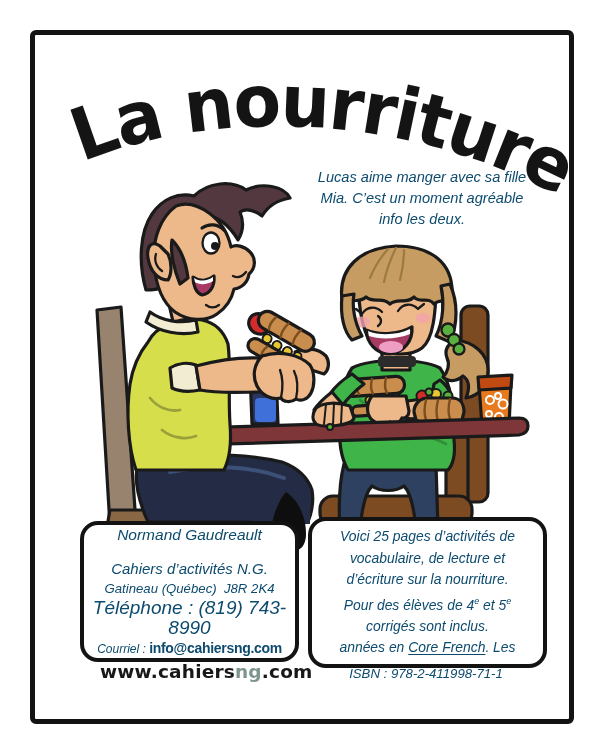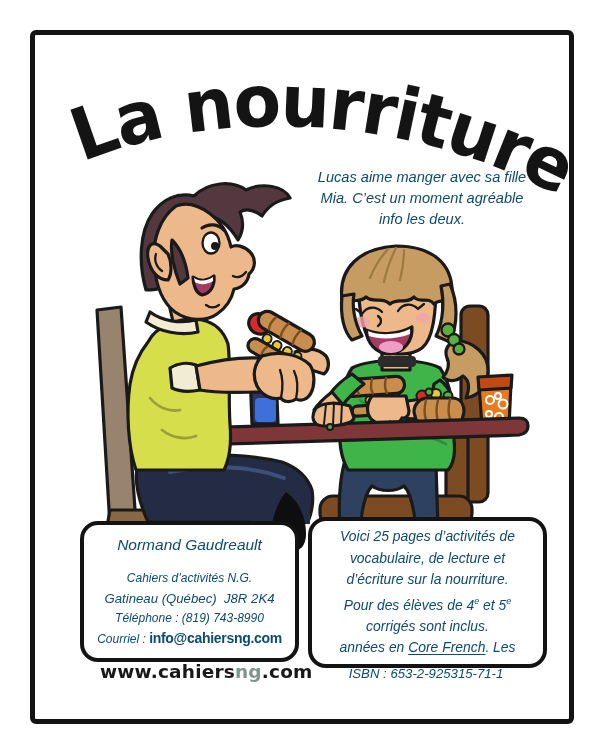--- a/index.html
+++ b/index.html
@@ -13,24 +13,24 @@
   .title-text{font-family:"DejaVu Sans",sans-serif;font-weight:bold;fill:#141414;letter-spacing:-2px;}
   
   .comic{font-family:Liberation Sans, sans-serif;font-style:italic;color:#0c4a6e;}
   .intro{left:281px;top:167px;width:282px;text-align:center;font-size:14.6px;line-height:21px;z-index:2;}
   
   .bubble{background:#ffffff;border:4.5px solid #131313;border-radius:18px;z-index:4;
           display:flex;flex-direction:column;justify-content:center;text-align:center;}
   .contact-box{left:80px;top:521px;width:211px;height:133px;}
   .desc-box{left:308px;top:517px;width:231px;height:143px;}
   .cb-name{font-size:15.5px;line-height:21px;}
-  .cb-company{font-size:12px;line-height:21px;margin-top:13px;}
+  .cb-company{font-size:15px;line-height:21px;margin-top:13px;}
   .cb-addr1{font-size:12.8px;line-height:19px;}
   .cb-addr2{font-size:13.2px;line-height:19px;white-space:pre-wrap;}
-  .cb-phone{font-size:12px;line-height:20px;}
+  .cb-phone{font-size:19px;line-height:20px;}
   .cb-email-line{font-size:12px;line-height:21px;}
   .cb-email{font-style:normal;font-size:14px;font-weight:bold;letter-spacing:-0.3px;}
   .db-line{font-size:13.9px;line-height:21.4px;}
   .db-line sup{font-size:9px;}
   .u{text-decoration:underline;text-underline-offset:2px;}
   
   .website{left:100px;top:661px;width:204px;text-align:center;font-size:18.5px;font-weight:bold;
            letter-spacing:0.2px;color:#181818;z-index:5;}
   .website .ng{color:var(--ng_accent,#7f9590);}
   .isbn{left:318px;top:666px;width:216px;text-align:center;font-size:13.2px;z-index:5;}
@@ -229,16 +229,16 @@
   <div class="abs bubble comic desc-box">
     <div class="db-line">Voici 25 pages d’activités de</div>
     <div class="db-line">vocabulaire, de lecture et</div>
     <div class="db-line">d’écriture sur la nourriture.</div>
     <div class="db-line"><span>Pour des élèves de 4</span><sup>e</sup><span> et 5</span><sup>e</sup></div>
     <div class="db-line">corrigés sont inclus.</div>
     <div class="db-line"><span>années en </span><span class="u">Core French</span><span>. Les</span></div>
   </div>
 
   <div class="abs website"><span>www.cahiers</span><span class="ng">ng</span><span>.com</span></div>
-  <div class="abs comic isbn">ISBN : 653-2-925315-71-1</div>
+  <div class="abs comic isbn">ISBN : 978-2-411998-71-1</div>
 
   <div class="frame"></div>
 </div>
 
 </body></html>

